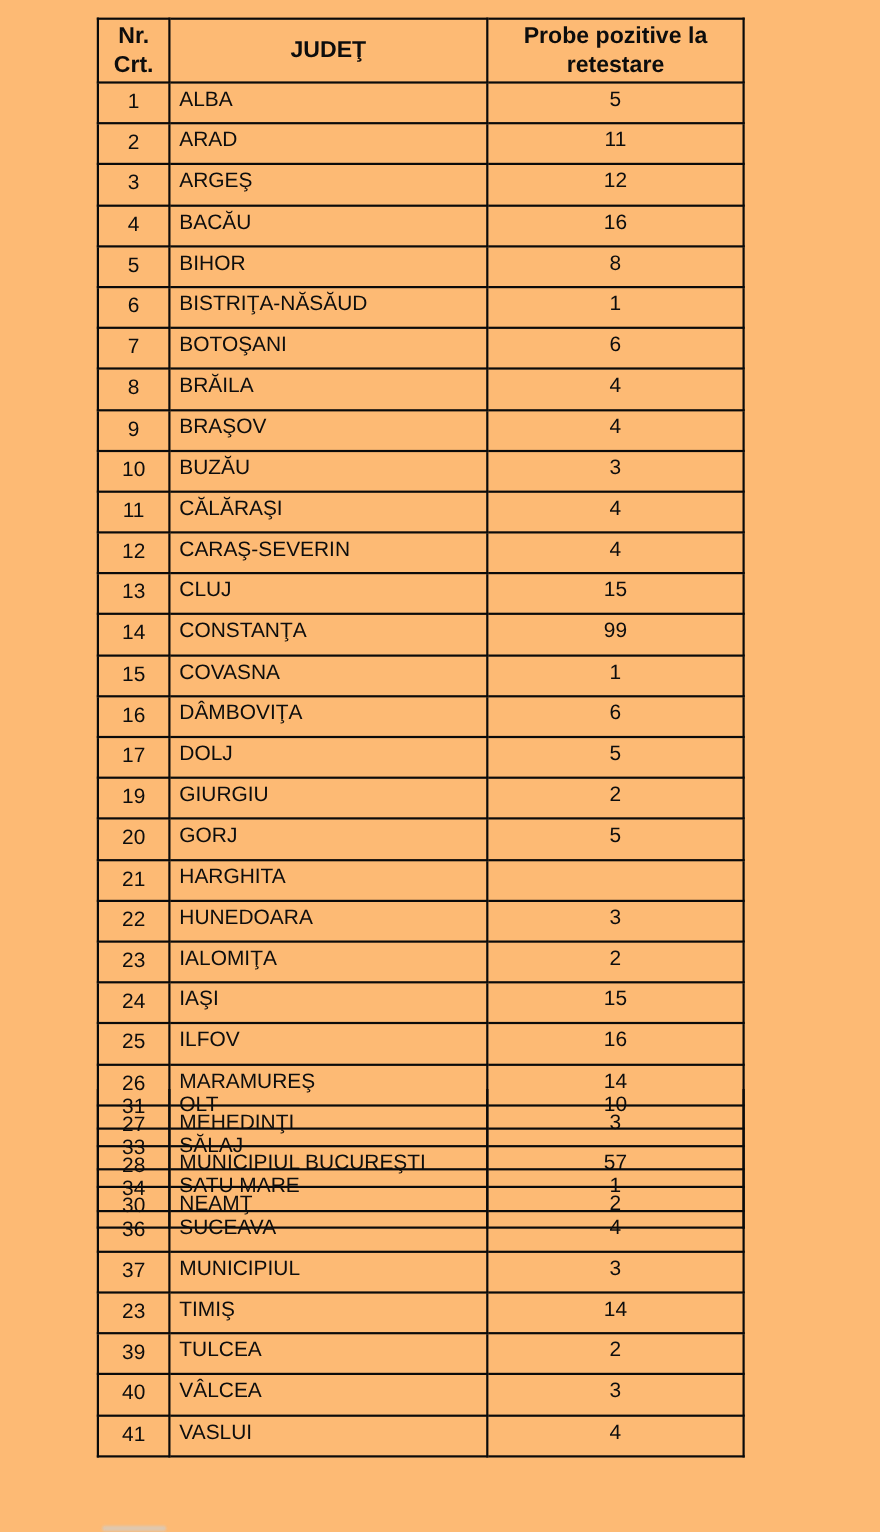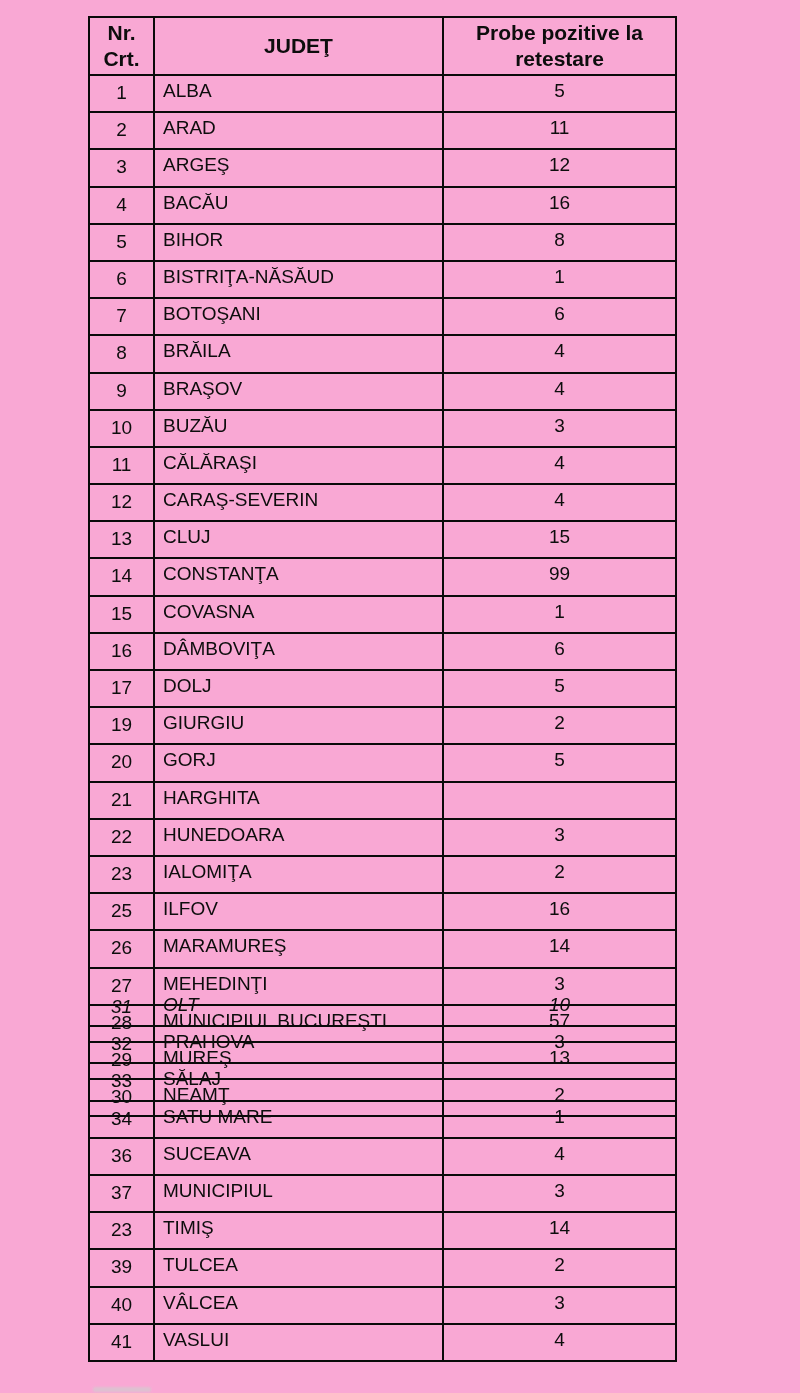--- a/index.html
+++ b/index.html
@@ -6,21 +6,21 @@
     margin: 0;
     padding: 0;
     background: #ffffff;
     font-family: "Liberation Sans", "DejaVu Sans", sans-serif;
     color: #0d0d0d;
   }
   .page {
     position: relative;
     width: 800px;
     height: 1393px;
-    background: #f9a8d4;
+    background: #fdba74;
     overflow: hidden;
   }
   table.county-table {
     position: absolute;
     left: 88px;
     border-collapse: collapse;
     table-layout: fixed;
     font-size: 19px;
   }
   table.part1 { top: 16px; }
@@ -56,21 +56,21 @@
     line-height: 21px;
     white-space: nowrap;
     margin-top: 37px;
   }
   td.td-value {
     text-align: center;
     padding-top: 4px;
     line-height: 21px;
   }
   
-  table.part2 tr:first-child td { border-top: none; font-style: italic; }
+  table.part2 tr:first-child td { border-top: none; }
   .smudge {
     position: absolute;
     left: 93px;
     top: 1387px;
     width: 58px;
     height: 5px;
     background: #cfcfcf;
     opacity: 0.65;
     border-radius: 2px;
     filter: blur(1px);
@@ -199,43 +199,43 @@
           <td class="td-nr">22</td>
           <td class="td-judet">HUNEDOARA</td>
           <td class="td-value">3</td>
         </tr>
         <tr>
           <td class="td-nr">23</td>
           <td class="td-judet">IALOMIŢA</td>
           <td class="td-value">2</td>
         </tr>
         <tr>
+          <td class="td-nr">24</td>
+          <td class="td-judet">IAŞI</td>
+          <td class="td-value">15</td>
+        </tr>
+        <tr>
           <td class="td-nr">25</td>
           <td class="td-judet">ILFOV</td>
           <td class="td-value">16</td>
         </tr>
         <tr>
           <td class="td-nr">26</td>
           <td class="td-judet">MARAMUREŞ</td>
           <td class="td-value">14</td>
         </tr>
         <tr>
           <td class="td-nr">27</td>
           <td class="td-judet">MEHEDINŢI</td>
           <td class="td-value">3</td>
         </tr>
         <tr>
           <td class="td-nr">28</td>
           <td class="td-judet">MUNICIPIUL BUCUREŞTI</td>
           <td class="td-value">57</td>
-        </tr>
-        <tr>
-          <td class="td-nr">29</td>
-          <td class="td-judet">MUREŞ</td>
-          <td class="td-value">13</td>
         </tr>
         <tr>
           <td class="td-nr">30</td>
           <td class="td-judet">NEAMŢ</td>
           <td class="td-value">2</td>
         </tr>
       </tbody>
   </table>
 
   <table class="county-table part2">
@@ -244,25 +244,20 @@
         <col class="c-judet">
         <col class="c-value">
     </colgroup>
     <tbody id="tbody2">
         <tr>
           <td class="td-nr">31</td>
           <td class="td-judet">OLT</td>
           <td class="td-value">10</td>
         </tr>
         <tr>
-          <td class="td-nr">32</td>
-          <td class="td-judet">PRAHOVA</td>
-          <td class="td-value">3</td>
-        </tr>
-        <tr>
           <td class="td-nr">33</td>
           <td class="td-judet">SĂLAJ</td>
           <td class="td-value"></td>
         </tr>
         <tr>
           <td class="td-nr">34</td>
           <td class="td-judet">SATU MARE</td>
           <td class="td-value">1</td>
         </tr>
         <tr>

